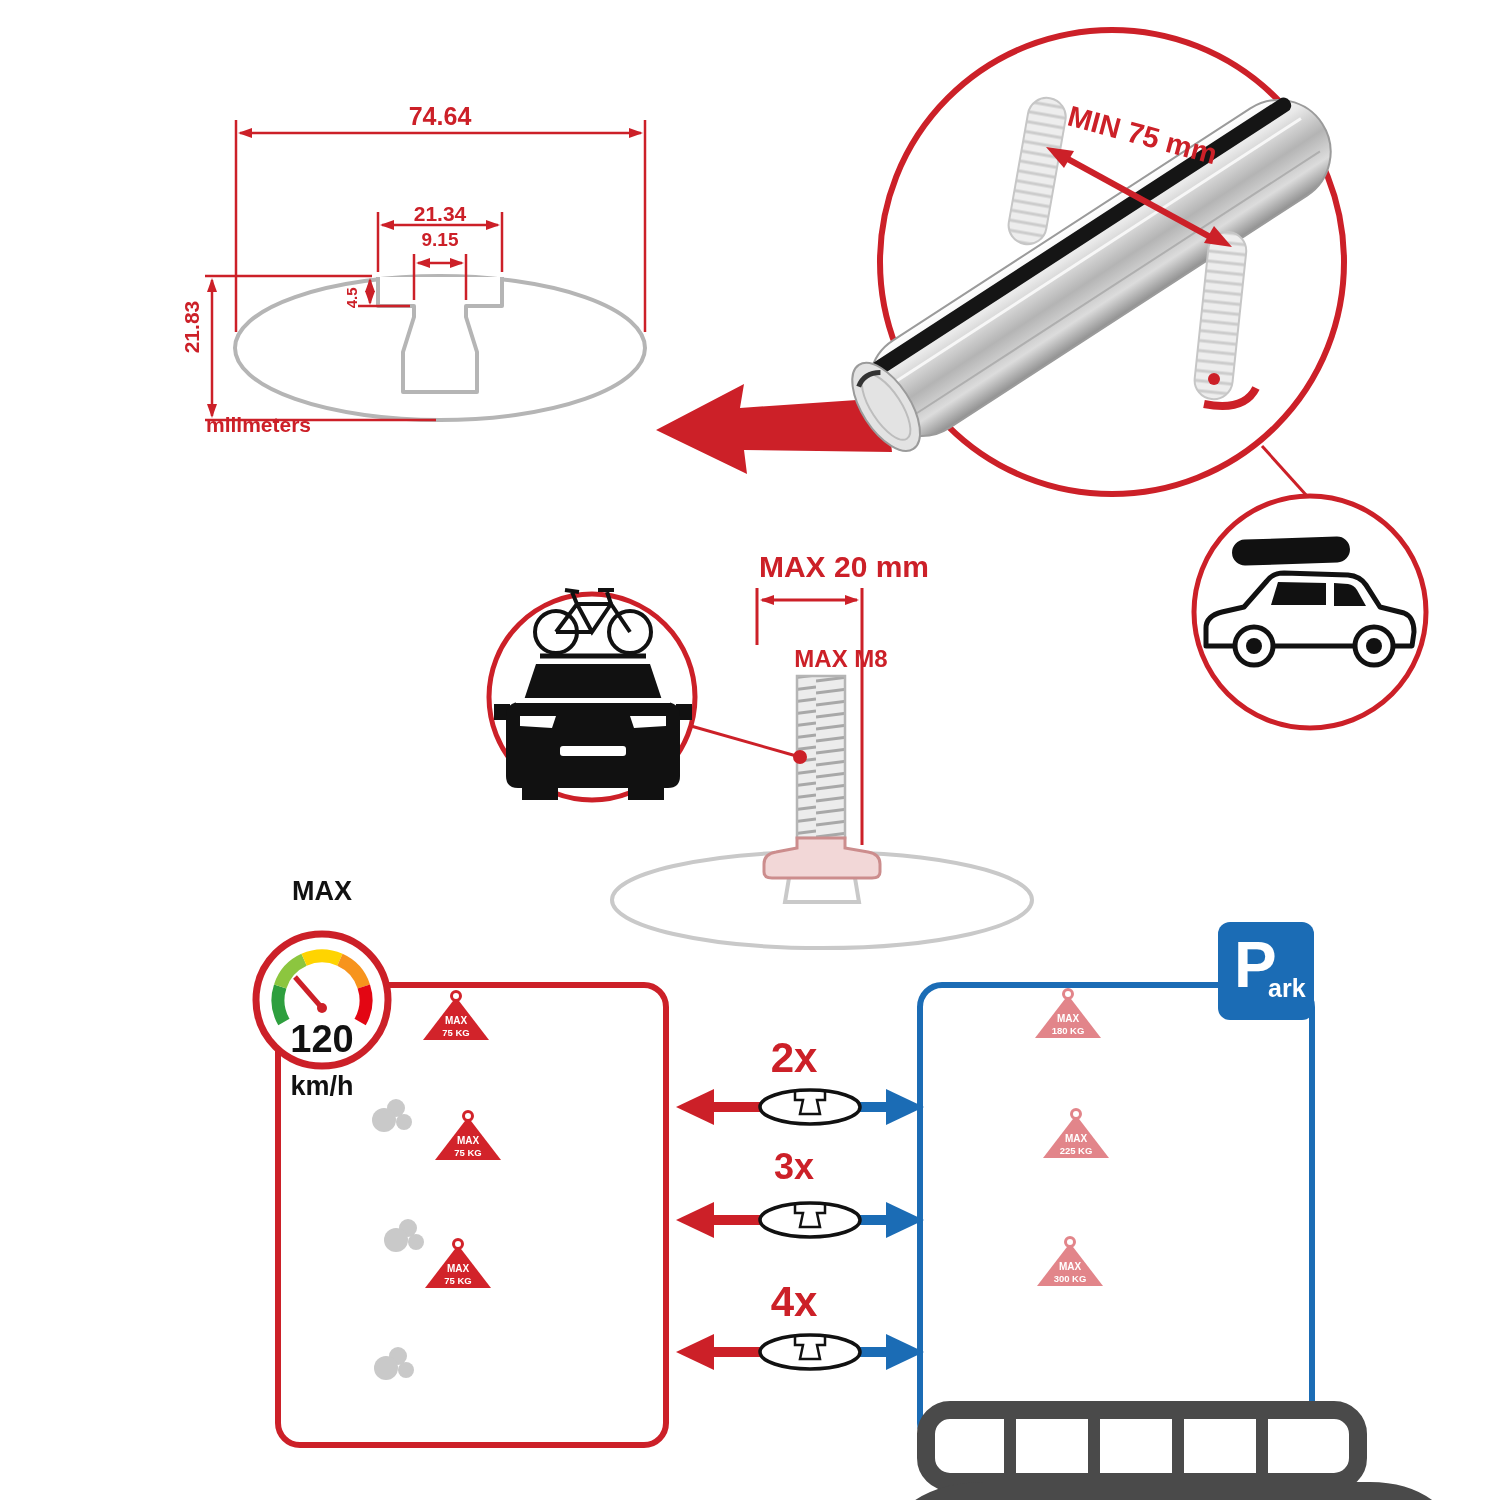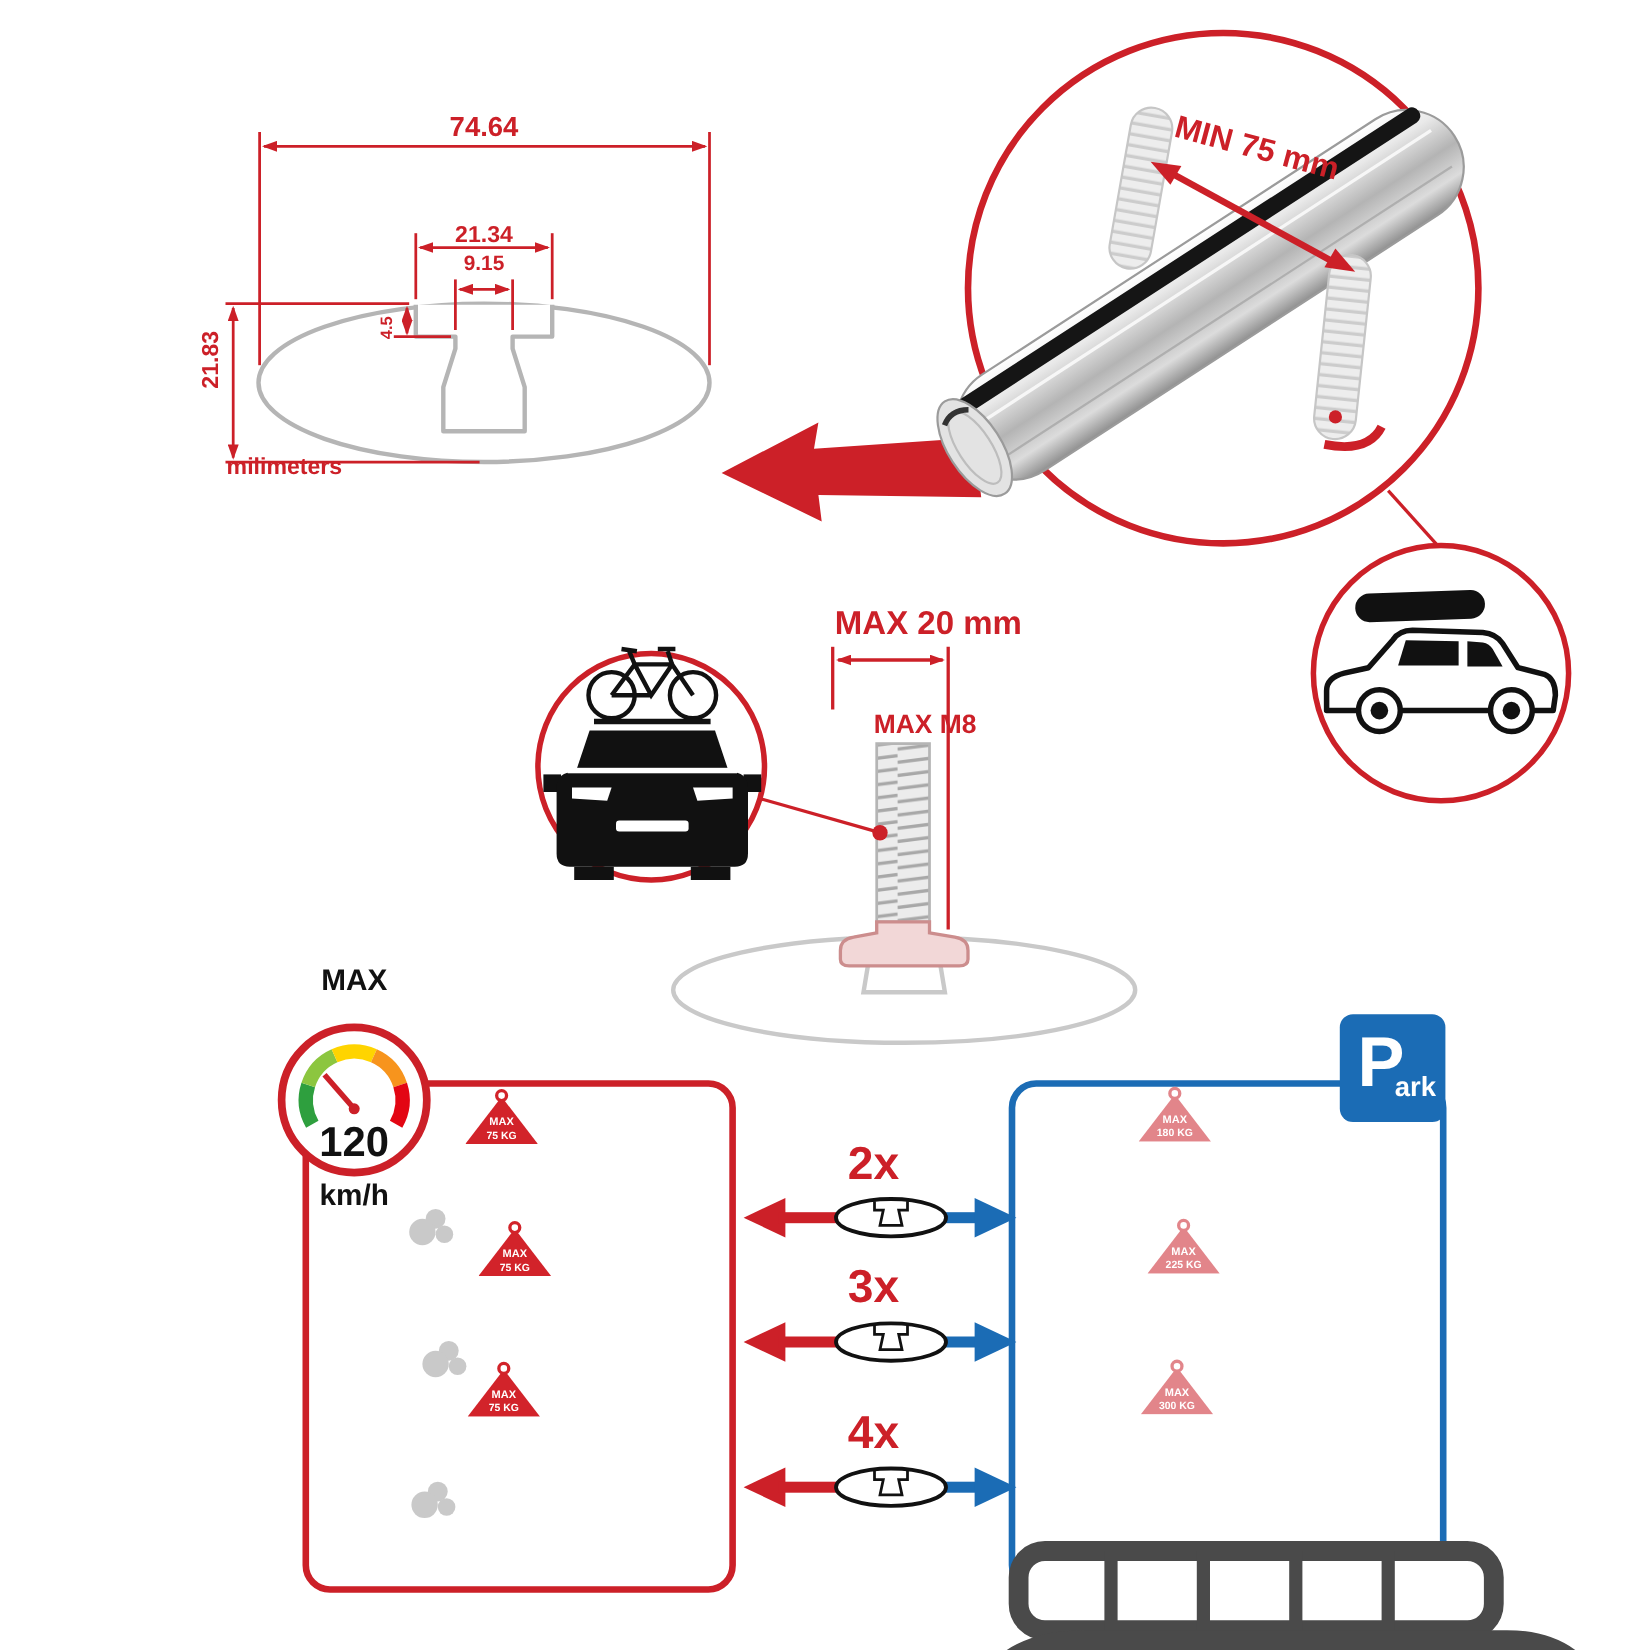--- a/index.html
+++ b/index.html
@@ -253,21 +253,21 @@
 <div class="lbl black" style="left:272px;top:877px;width:100px;font-size:27px;">MAX</div>
 <div class="lbl black" style="left:272px;top:1020px;width:100px;font-size:38px;">120</div>
 <div class="lbl black" style="left:272px;top:1072px;width:100px;font-size:27px;">km/h</div>
 
 <div class="park-box">
   <span class="park-p">P</span>
   <span class="park-ark">ark</span>
 </div>
 
 <div class="lbl" style="left:744px;top:1036px;width:100px;font-size:42px;">2x</div>
-<div class="lbl" style="left:744px;top:1148px;width:100px;font-size:42px;">3x</div>
+<div class="lbl" style="left:744px;top:1148px;width:100px;font-size:36px;">3x</div>
 <div class="lbl" style="left:744px;top:1280px;width:100px;font-size:42px;text-align:center;">4x</div>
 
 <div class="sign" style="left:423px;top:992px;">
   <div class="tri"></div>
       <div class="knob"></div>
   <div class="t1">MAX</div>
   <div class="t2">75 KG</div>
 </div>
 <div class="sign" style="left:435px;top:1112px;">
   <div class="tri"></div>

